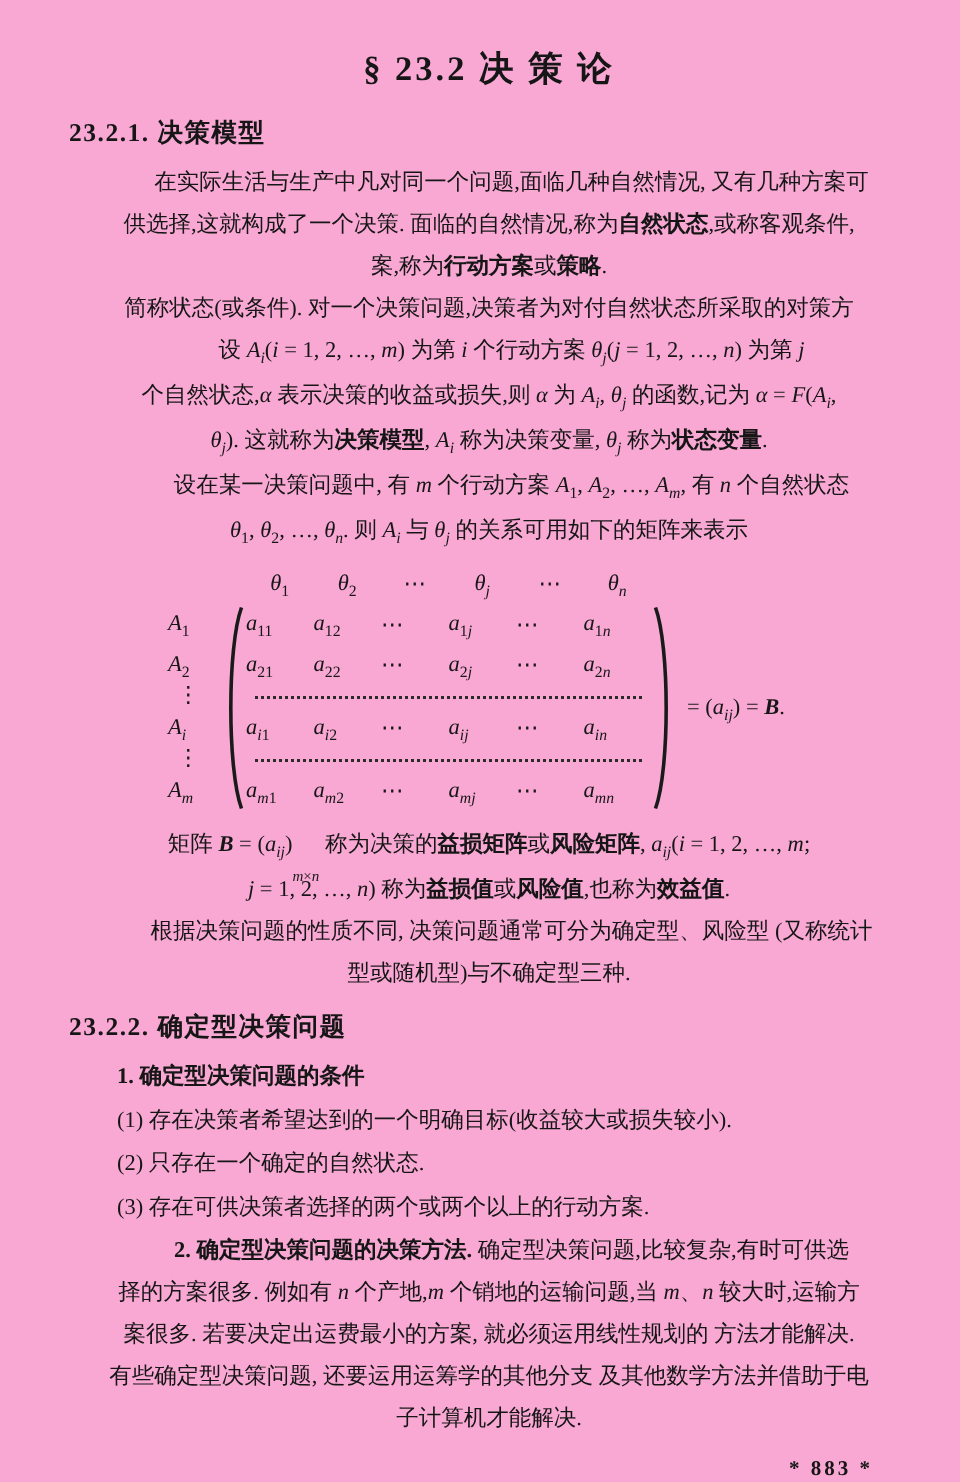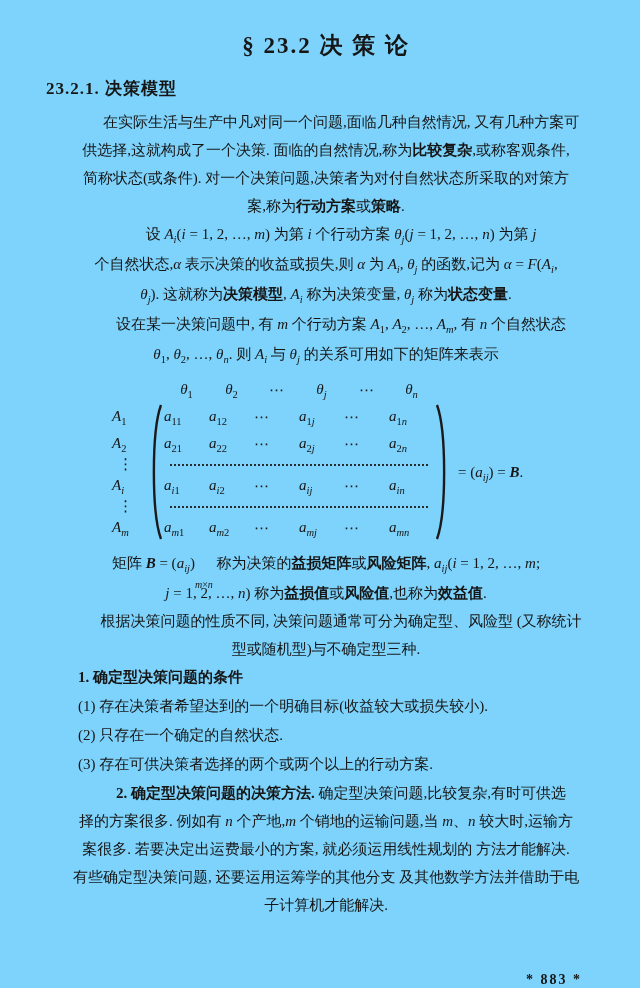--- a/index.html
+++ b/index.html
@@ -1,19 +1,19 @@
 <!DOCTYPE html>
 <html><head>
 <meta charset="utf-8">
 <style>
   html,body{margin:0;padding:0;background:#e9e9e9;}
   .page{
     position:relative;
     width:640px;height:988px;
-    background:#7dd3fc;
+    background:#f9a8d4;
     color:#161616;
     font-family:"Liberation Serif","DejaVu Serif",serif;
     overflow:hidden;
     box-sizing:border-box;
     padding:26px 34px 0 46px;
   }
   .title{
     text-align:center;
     font-size:23px;
     font-weight:bold;
@@ -69,23 +69,23 @@
 <body>
 
 <div class="page">
 
   <div class="title">§ 23.2  决  策  论</div>
 
   <div class="h-sec">23.2.1. 决策模型</div>
 
   <div class="para indent">
       <div class="tline"><span>在实际生活与生产中凡对同一个问题,面临几种自然情况, 又有几种方案可</span></div>
-      <div class="tline"><span>供选择,这就构成了一个决策.  面临的自然情况,称为</span><span class="bold">比较复杂</span><span>,或称客观条件,</span></div>
+      <div class="tline"><span>供选择,这就构成了一个决策.  面临的自然情况,称为</span><span class="bold">自然状态</span><span>,或称客观条件,</span></div>
+      <div class="tline"><span>案,称为</span><span class="bold">行动方案</span><span>或</span><span class="bold">策略</span><span>.</span></div>
       <div class="tline"><span>简称状态(或条件).  对一个决策问题,决策者为对付自然状态所采取的对策方</span></div>
-      <div class="tline"><span>案,称为</span><span class="bold">行动方案</span><span>或</span><span class="bold">策略</span><span>.</span></div>
     </div>
   <div class="para indent">
       <div class="tline"><span>设 </span><span><span class="mit">A</span><span class="msub"><span class="mit">i</span></span>(<span class="mit">i</span> = 1, 2, …, <span class="mit">m</span>)</span><span> 为第 </span><span><span class="mit">i</span></span><span> 个行动方案 </span><span><span class="mit">θ</span><span class="msub"><span class="mit">j</span></span>(<span class="mit">j</span> = 1, 2, …, <span class="mit">n</span>)</span><span> 为第 </span><span><span class="mit">j</span></span></div>
       <div class="tline"><span>个自然状态,</span><span><span class="mit">α</span></span><span> 表示决策的收益或损失,则 </span><span><span class="mit">α</span></span><span> 为 </span><span><span class="mit">A</span><span class="msub"><span class="mit">i</span></span>, <span class="mit">θ</span><span class="msub"><span class="mit">j</span></span></span><span> 的函数,记为 </span><span><span class="mit">α</span> = <span class="mit">F</span>(<span class="mit">A</span><span class="msub"><span class="mit">i</span></span>,</span></div>
       <div class="tline"><span><span class="mit">θ</span><span class="msub"><span class="mit">j</span></span>).</span><span> 这就称为</span><span class="bold">决策模型</span><span>, </span><span><span class="mit">A</span><span class="msub"><span class="mit">i</span></span></span><span> 称为决策变量, </span><span><span class="mit">θ</span><span class="msub"><span class="mit">j</span></span></span><span> 称为</span><span class="bold">状态变量</span><span>.</span></div>
     </div>
   <div class="para indent">
       <div class="tline"><span>设在某一决策问题中, 有 </span><span><span class="mit">m</span></span><span> 个行动方案 </span><span><span class="mit">A</span><span class="msub">1</span>, <span class="mit">A</span><span class="msub">2</span>, …, <span class="mit">A</span><span class="msub"><span class="mit">m</span></span>,</span><span> 有 </span><span><span class="mit">n</span></span><span> 个自然状态</span></div>
       <div class="tline"><span><span class="mit">θ</span><span class="msub">1</span>, <span class="mit">θ</span><span class="msub">2</span>, …, <span class="mit">θ</span><span class="msub"><span class="mit">n</span></span>.</span><span> 则 </span><span><span class="mit">A</span><span class="msub"><span class="mit">i</span></span></span><span> 与 </span><span><span class="mit">θ</span><span class="msub"><span class="mit">j</span></span></span><span> 的关系可用如下的矩阵来表示</span></div>
     </div>
@@ -160,20 +160,21 @@
 
   <div class="para">
       <div class="tline"><span>矩阵 </span><span class="bold"><span class="mit">B</span></span><span> = (</span><span><span class="mit">a</span><span class="msub"><span class="mit">i</span><span class="mit">j</span></span></span><span>)</span><span class="subwrap"><span class="mit">m</span>×<span class="mit">n</span></span><span> 称为决策的</span><span class="bold">益损矩阵</span><span>或</span><span class="bold">风险矩阵</span><span>, </span><span><span class="mit">a</span><span class="msub"><span class="mit">i</span><span class="mit">j</span></span>(<span class="mit">i</span> = 1, 2, …, <span class="mit">m</span>;</span></div>
       <div class="tline"><span><span class="mit">j</span> = 1, 2, …, <span class="mit">n</span>)</span><span> 称为</span><span class="bold">益损值</span><span>或</span><span class="bold">风险值</span><span>,也称为</span><span class="bold">效益值</span><span>.</span></div>
     </div>
   <div class="para indent">
       <div class="tline"><span>根据决策问题的性质不同, 决策问题通常可分为确定型、风险型 (又称统计</span></div>
       <div class="tline"><span>型或随机型)与不确定型三种.</span></div>
     </div>
 
+  <div class="h-sec">23.2.2. 确定型决策问题</div>
 
   <div class="list">
       <div class="tline"><span class="bold">1. 确定型决策问题的条件</span></div>
       <div class="tline"><span>(1) 存在决策者希望达到的一个明确目标(收益较大或损失较小).</span></div>
       <div class="tline"><span>(2) 只存在一个确定的自然状态.</span></div>
       <div class="tline"><span>(3) 存在可供决策者选择的两个或两个以上的行动方案.</span></div>
     </div>
 
   <div class="para indent">
       <div class="tline"><span class="bold">2. 确定型决策问题的决策方法.</span><span>  确定型决策问题,比较复杂,有时可供选</span></div>

